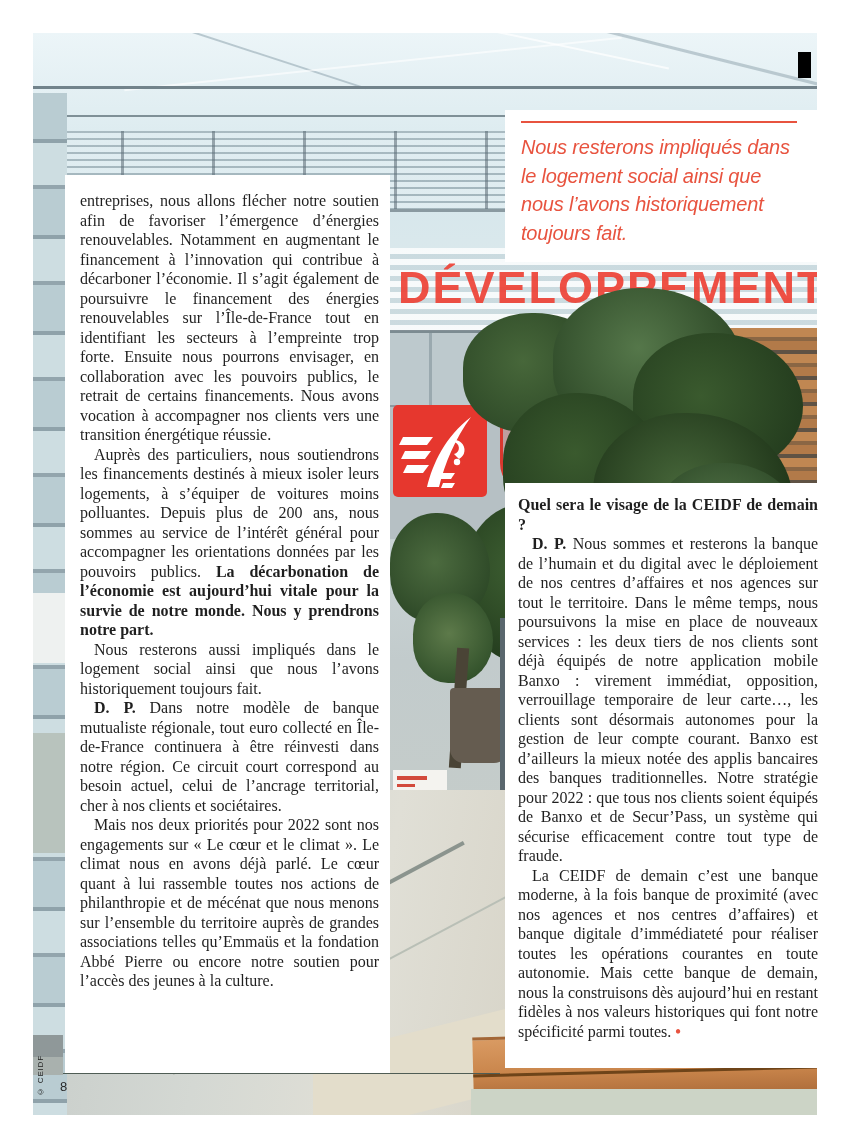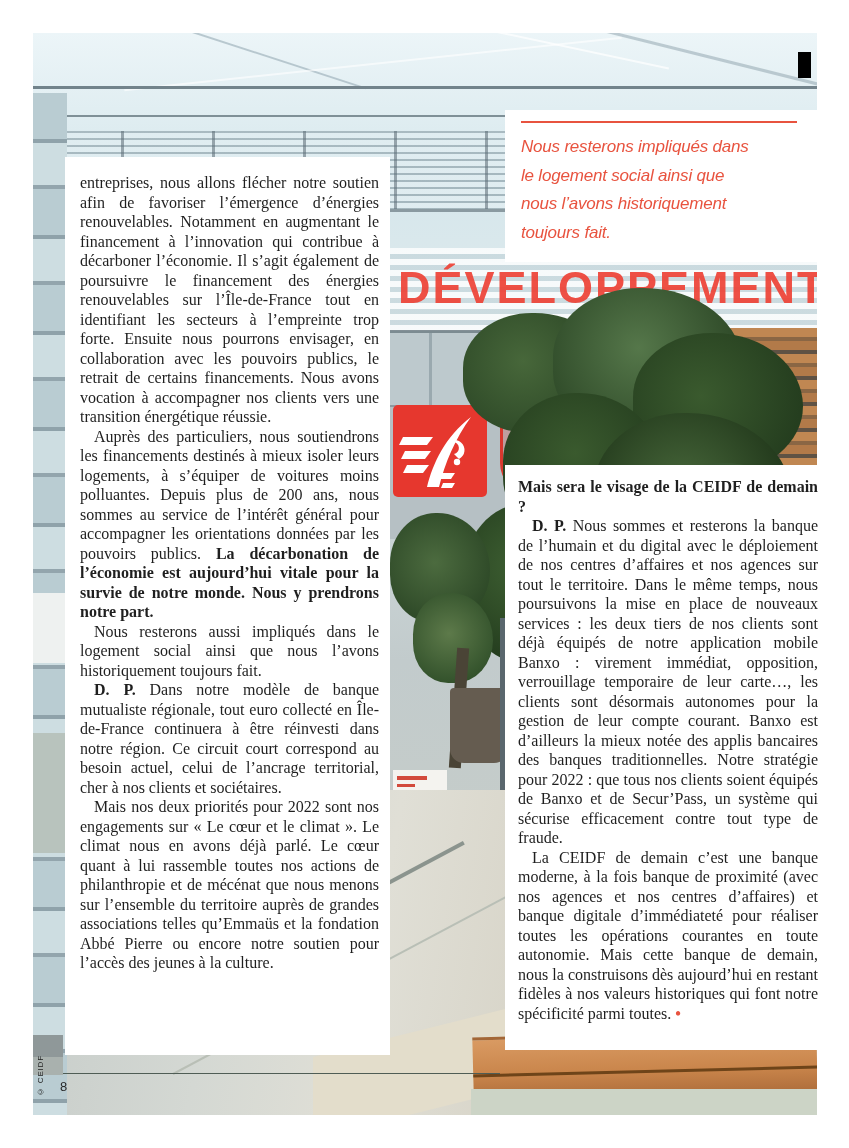--- a/index.html
+++ b/index.html
@@ -90,24 +90,24 @@
   .kicker-black { background:#060606; color:#ffffff; padding:3px 9px 4px; letter-spacing:.5px; }
   .corner-black { position:absolute; left:798px; top:52px; width:13px; height:26px; background:#000000; z-index:5; }
 
   .pullquote {
     position:absolute; left:505px; top:110px; width:313px; box-sizing:border-box;
     background:#ffffff; z-index:4; padding:9px 15px 15px 16px;
   }
   .pq-line { width:276px; height:2px; background:#e8533f; margin:2px 0 10px 0; }
   .pq-text {
     font-family:"Liberation Sans","DejaVu Sans",sans-serif; font-style:italic;
-    font-size:17px; line-height:28.5px; color:#e8533f; white-space:pre-line; letter-spacing:-0.2px;
-  }
-
-  .col { position:absolute; background:#ffffff; z-index:4; box-sizing:border-box; overflow:hidden; }
+    font-size:20px; line-height:28.5px; color:#e8533f; white-space:pre-line; letter-spacing:-0.2px;
+  }
+
+  .col { position:absolute; background:#ffffff; z-index:4; box-sizing:border-box; overflow:hidden;margin-top:18px; }
   .col-left  { left:65px;  top:157px; width:325px; height:898px; padding:16px 11px 0 15px; }
   .col-right { left:505px; top:465px; width:327px; height:585px; padding:12px 14px 0 13px; }
   .col p {
     margin:0; font-size:16px; line-height:19.5px; text-align:justify;
     color:#1f1f1f; hyphens:auto; -webkit-hyphens:auto;
   }
   .indent { text-indent:14px; }
   .q-head {
     color:#e8482e; font-weight:bold; font-size:16.5px; line-height:20px;
     text-align:left; margin:12px 0 3px 0; text-indent:0; hyphens:none;
@@ -211,21 +211,21 @@
 
   <div class="col col-left">
     <p>entreprises, nous allons flécher notre soutien afin de favoriser l’émergence d’énergies renouvelables. Notamment en augmentant le financement à l’innovation qui contribue à décarboner l’économie. Il s’agit également de poursuivre le financement des énergies renouvelables sur l’Île-de-France tout en identifiant les secteurs à l’empreinte trop forte. Ensuite nous pourrons envisager, en collaboration avec les pouvoirs publics, le retrait de certains financements. Nous avons vocation à accompagner nos clients vers une transition énergétique réussie.</p>
     <p class="indent"><span>Auprès des particuliers, nous soutiendrons les financements destinés à mieux isoler leurs logements, à s’équiper de voitures moins polluantes. Depuis plus de 200 ans, nous sommes au service de l’intérêt général pour accompagner les orientations données par les pouvoirs publics. </span><b>La décarbonation de l’économie est aujourd’hui vitale pour la survie de notre monde. Nous y prendrons notre part.</b></p>
     <p class="indent">Nous resterons aussi impliqués dans le logement social ainsi que nous l’avons historiquement toujours fait.</p>
     <p class="indent"><b>D. P.</b><span> Dans notre modèle de banque mutualiste régionale, tout euro collecté en Île-de-France continuera à être réinvesti dans notre région. Ce circuit court correspond au besoin actuel, celui de l’ancrage territorial, cher à nos clients et sociétaires.</span></p>
     <p class="indent">Mais nos deux priorités pour 2022 sont nos engagements sur « Le cœur et le climat ». Le climat nous en avons déjà parlé. Le cœur quant à lui rassemble toutes nos actions de philanthropie et de mécénat que nous menons sur l’ensemble du territoire auprès de grandes associations telles qu’Emmaüs et la fondation Abbé Pierre ou encore notre soutien pour l’accès des jeunes à la culture.</p>
   </div>
 
   <div class="col col-right">
-    <p class="q-head">Mais sera le visage de la CEIDF de demain ?</p>
+    <p class="q-head">Quel sera le visage de la CEIDF de demain ?</p>
     <p class="indent"><b>D. P.</b><span> Nous sommes et resterons la banque de l’humain et du digital avec le déploiement de nos centres d’affaires et nos agences sur tout le territoire. Dans le même temps, nous poursuivons la mise en place de nouveaux services : les deux tiers de nos clients sont déjà équipés de notre application mobile Banxo : virement immédiat, opposition, verrouillage temporaire de leur carte…, les clients sont désormais autonomes pour la gestion de leur compte courant. Banxo est d’ailleurs la mieux notée des applis bancaires des banques traditionnelles. Notre stratégie pour 2022 : que tous nos clients soient équipés de Banxo et de Secur’Pass, un système qui sécurise efficacement contre tout type de fraude.</span></p>
     <p class="indent"><span>La CEIDF de demain c’est une banque moderne, à la fois banque de proximité (avec nos agences et nos centres d’affaires) et banque digitale d’immédiateté pour réaliser toutes les opérations courantes en toute autonomie. Mais cette banque de demain, nous la construisons dès aujourd’hui en restant fidèles à nos valeurs historiques qui font notre spécificité parmi toutes. </span><span class="end-dot">•</span></p>
   </div>
 
   <div class="photo-credit">© CEIDF</div>
   <div class="footer-rule"></div>
   <div class="page-num">8</div>
 
 </div>
 

